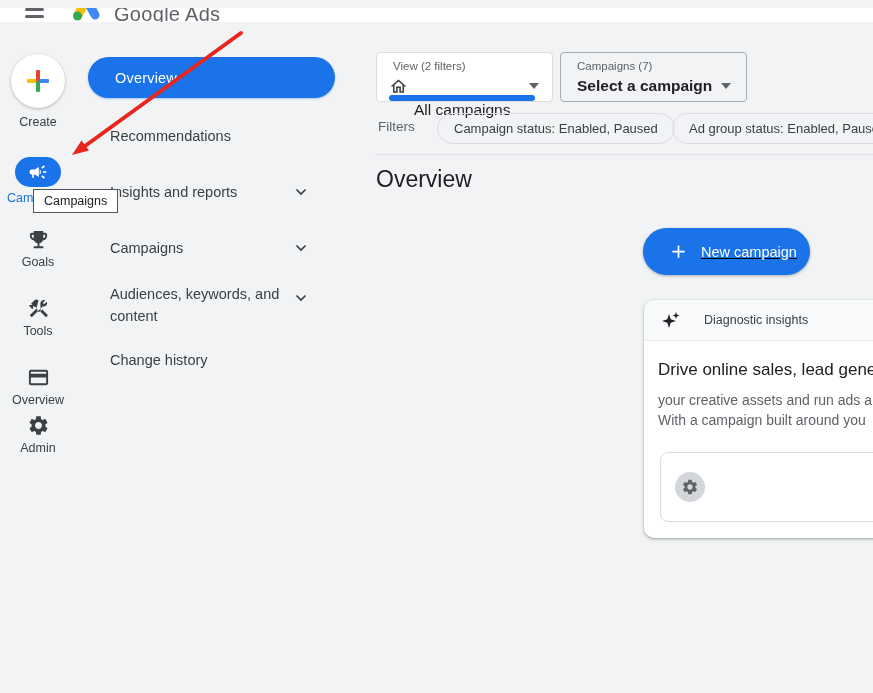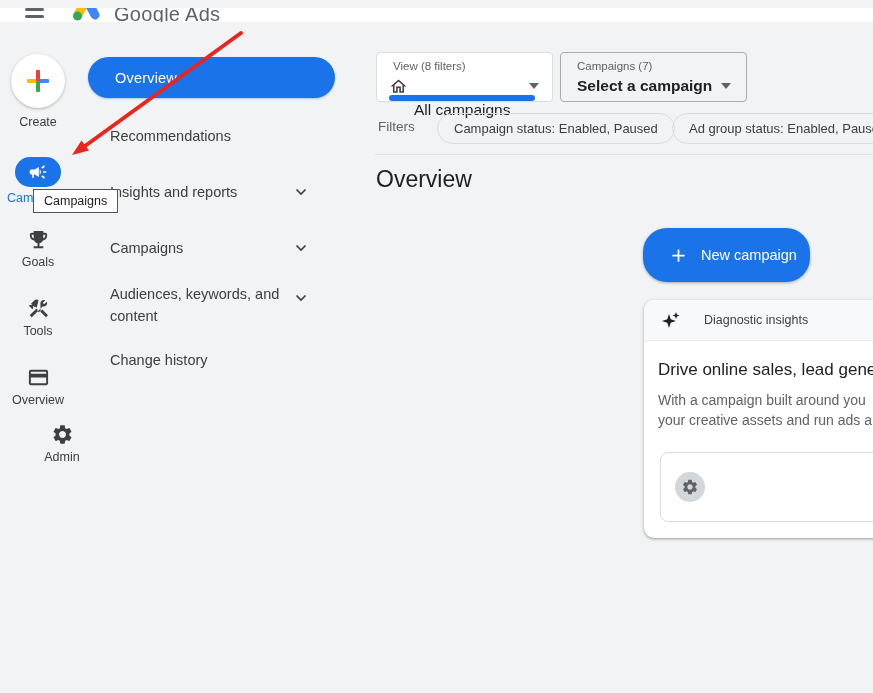--- a/index.html
+++ b/index.html
@@ -28,22 +28,22 @@
   .chev{position:absolute;left:293px;width:16px;height:16px;}
   
   .dd{position:absolute;border-radius:4px;cursor:pointer;}
   .dd-label{position:absolute;left:16px;top:7px;font-size:11.5px;color:#5f6368;white-space:nowrap;}
   .dd-value{position:absolute;top:24px;font-size:15.5px;color:#202124;white-space:nowrap;}
   .caret{position:absolute;width:0;height:0;border-left:5.5px solid transparent;border-right:5.5px solid transparent;border-top:6.5px solid #5f6368;}
   .chip{position:absolute;top:113px;height:29px;line-height:29px;border:1px solid #dadce0;border-radius:16px;
         padding:0 16px;font-size:13px;font-weight:500;color:#3c4043;white-space:nowrap;cursor:pointer;}
   
   .page-title{position:absolute;left:376px;top:166px;font-size:23px;color:#202124;}
-  .new-campaign{position:absolute;left:643px;top:228px;width:167px;height:54px;border-radius:24px;background:#1a73e8;
-                box-shadow:0 1px 3px rgba(60,64,67,.4);display:flex;align-items:center;cursor:pointer;border:none;}
+  .new-campaign{position:absolute;left:643px;top:228px;width:167px;height:47px;border-radius:24px;background:#1a73e8;
+                box-shadow:0 1px 3px rgba(60,64,67,.4);display:flex;align-items:center;cursor:pointer;border:none;text-decoration:underline;}
   .new-campaign span{color:#fff;font-size:14.5px;font-weight:500;margin-left:12px;}
   .card{position:absolute;left:644px;top:300px;width:300px;height:238px;background:#fff;border-radius:10px;
         box-shadow:0 1px 2px rgba(60,64,67,.3),0 1px 3px 1px rgba(60,64,67,.15);}
   .card-header{position:absolute;top:0;left:0;right:0;height:40px;background:#f8f9fa;border-bottom:1px solid #e8eaed;
                border-radius:10px 10px 0 0;display:flex;align-items:center;}
   .card-header span{font-size:12.5px;font-weight:500;color:#3c4043;margin-left:23px;}
   .card-title{position:absolute;left:14px;top:60px;font-size:17px;font-weight:500;color:#202124;white-space:nowrap;}
   .card-body{position:absolute;left:14px;top:90px;font-size:14px;color:#5f6368;line-height:20px;white-space:nowrap;}
   .goal-card{position:absolute;left:16px;top:152px;width:290px;height:68px;border:1px solid #dadce0;border-radius:8px;
              display:flex;align-items:center;cursor:pointer;background:#fff;}
@@ -108,21 +108,21 @@
     <div class="rail-label">Tools</div>
   </div>
 
   <div class="rail-item" style="top:366px;">
     <svg width="23" height="23" viewBox="0 0 24 24">
       <path fill="#3c4043" d="M20 4H4c-1.11 0-1.99.89-1.99 2L2 18c0 1.11.89 2 2 2h16c1.11 0 2-.89 2-2V6c0-1.11-.89-2-2-2zm0 14H4v-6h16v6zm0-10H4V6h16v2z"></path>
     </svg>
     <div class="rail-label">Overview</div>
   </div>
 
-  <div class="rail-item" style="top:423px;padding-left:24px;">
+  <div class="rail-item" style="top:414px;">
     <svg width="23" height="23" viewBox="0 0 24 24">
       <path fill="#3c4043" d="M19.14 12.94c.04-.3.06-.61.06-.94 0-.32-.02-.64-.07-.94l2.03-1.58c.18-.14.23-.41.12-.61l-1.92-3.32c-.12-.22-.37-.29-.59-.22l-2.39.96c-.5-.38-1.03-.7-1.62-.94l-.36-2.54c-.04-.24-.24-.41-.48-.41h-3.84c-.24 0-.43.17-.47.41l-.36 2.54c-.59.24-1.13.57-1.62.94l-2.39-.96c-.22-.08-.47 0-.59.22L2.74 8.87c-.12.21-.08.47.12.61l2.03 1.58c-.05.3-.09.63-.09.94s.02.64.07.94l-2.03 1.58c-.18.14-.23.41-.12.61l1.92 3.32c.12.22.37.29.59.22l2.39-.96c.5.38 1.03.7 1.62.94l.36 2.54c.05.24.24.41.48.41h3.84c.24 0 .44-.17.47-.41l.36-2.54c.59-.24 1.13-.56 1.62-.94l2.39.96c.22.08.47 0 .59-.22l1.92-3.32c.12-.22.07-.47-.12-.61l-2.01-1.58zM12 15.6c-1.98 0-3.6-1.62-3.6-3.6s1.62-3.6 3.6-3.6 3.6 1.62 3.6 3.6-1.62 3.6-3.6 3.6z"></path>
     </svg>
     <div class="rail-label">Admin</div>
   </div>
 
   <div class="nav-pill">
     <span>Overview</span>
   </div>
   <div class="nav-item" style="top:125px;text-align:center;">
@@ -144,21 +144,21 @@
     <span>Audiences, keywords, and content</span>
   </div>
   <svg class="chev" style="top:290px;" viewBox="0 0 16 16">
       <path d="M3.5 5.5 8 10l4.5-4.5" fill="none" stroke="#3c4043" stroke-width="1.7"></path>
     </svg>
   <div class="nav-item" style="top:349px;">
     <span>Change history</span>
   </div>
 
   <div class="dd" style="left:376px;top:52px;width:175px;height:48px;background:#fff;border:1px solid #dadce0;">
-    <span class="dd-label">View (8 filters)</span>
+    <span class="dd-label">View (2 filters)</span>
     <svg class="abs" style="left:12px;top:24px;" width="19" height="19" viewBox="0 0 24 24">
       <path fill="#3c4043" d="M12 5.69l5 4.5V18h-2v-6H9v6H7v-7.81l5-4.5M12 3L2 12h3v8h6v-6h2v6h6v-8h3L12 3z"></path>
     </svg>
     <span class="dd-value" style="left:37px;margin-top:24px;">All campaigns</span>
     <div class="caret" style="right:13px;top:30px;"></div>
     <div class="abs" style="left:12px;bottom:0;width:146px;height:6px;border-radius:3px;background:#1a73e8;"></div>
   </div>
 
   <div class="dd" style="left:560px;top:52px;width:185px;height:48px;border:1px solid #a9acb0;">
     <span class="dd-label">Campaigns (7)</span>
@@ -187,22 +187,22 @@
   <div class="card">
     <div class="card-header">
       <svg style="margin-left:17px;" width="20" height="20" viewBox="0 0 20 20">
         <path fill="#202124" d="M8 4 L9.7 9.3 L15 11 L9.7 12.7 L8 18 L6.3 12.7 L1 11 L6.3 9.3 Z"></path>
         <path fill="#202124" d="M15 2 L15.9 4.6 L18.5 5.5 L15.9 6.4 L15 9 L14.1 6.4 L11.5 5.5 L14.1 4.6 Z"></path>
       </svg>
       <span>Diagnostic insights</span>
     </div>
     <div class="card-title">Drive online sales, lead gener</div>
     <div class="card-body">
+      <div>your creative assets and run ads a</div>
       <div>With a campaign built around you</div>
-      <div>your creative assets and run ads a</div>
     </div>
     <div class="goal-card">
       <div class="goal-circle">
         <svg width="18" height="18" viewBox="0 0 24 24">
           <path fill="#5f6368" d="M19.14 12.94c.04-.3.06-.61.06-.94 0-.32-.02-.64-.07-.94l2.03-1.58c.18-.14.23-.41.12-.61l-1.92-3.32c-.12-.22-.37-.29-.59-.22l-2.39.96c-.5-.38-1.03-.7-1.62-.94l-.36-2.54c-.04-.24-.24-.41-.48-.41h-3.84c-.24 0-.43.17-.47.41l-.36 2.54c-.59.24-1.13.57-1.62.94l-2.39-.96c-.22-.08-.47 0-.59.22L2.74 8.87c-.12.21-.08.47.12.61l2.03 1.58c-.05.3-.09.63-.09.94s.02.64.07.94l-2.03 1.58c-.18.14-.23.41-.12.61l1.92 3.32c.12.22.37.29.59.22l2.39-.96c.5.38 1.03.7 1.62.94l.36 2.54c.05.24.24.41.48.41h3.84c.24 0 .44-.17.47-.41l.36-2.54c.59-.24 1.13-.56 1.62-.94l2.39.96c.22.08.47 0 .59-.22l1.92-3.32c.12-.22.07-.47-.12-.61l-2.01-1.58zM12 15.6c-1.98 0-3.6-1.62-3.6-3.6s1.62-3.6 3.6-3.6 3.6 1.62 3.6 3.6-1.62 3.6-3.6 3.6z"></path>
         </svg>
       </div>
 
     </div>
   </div>

